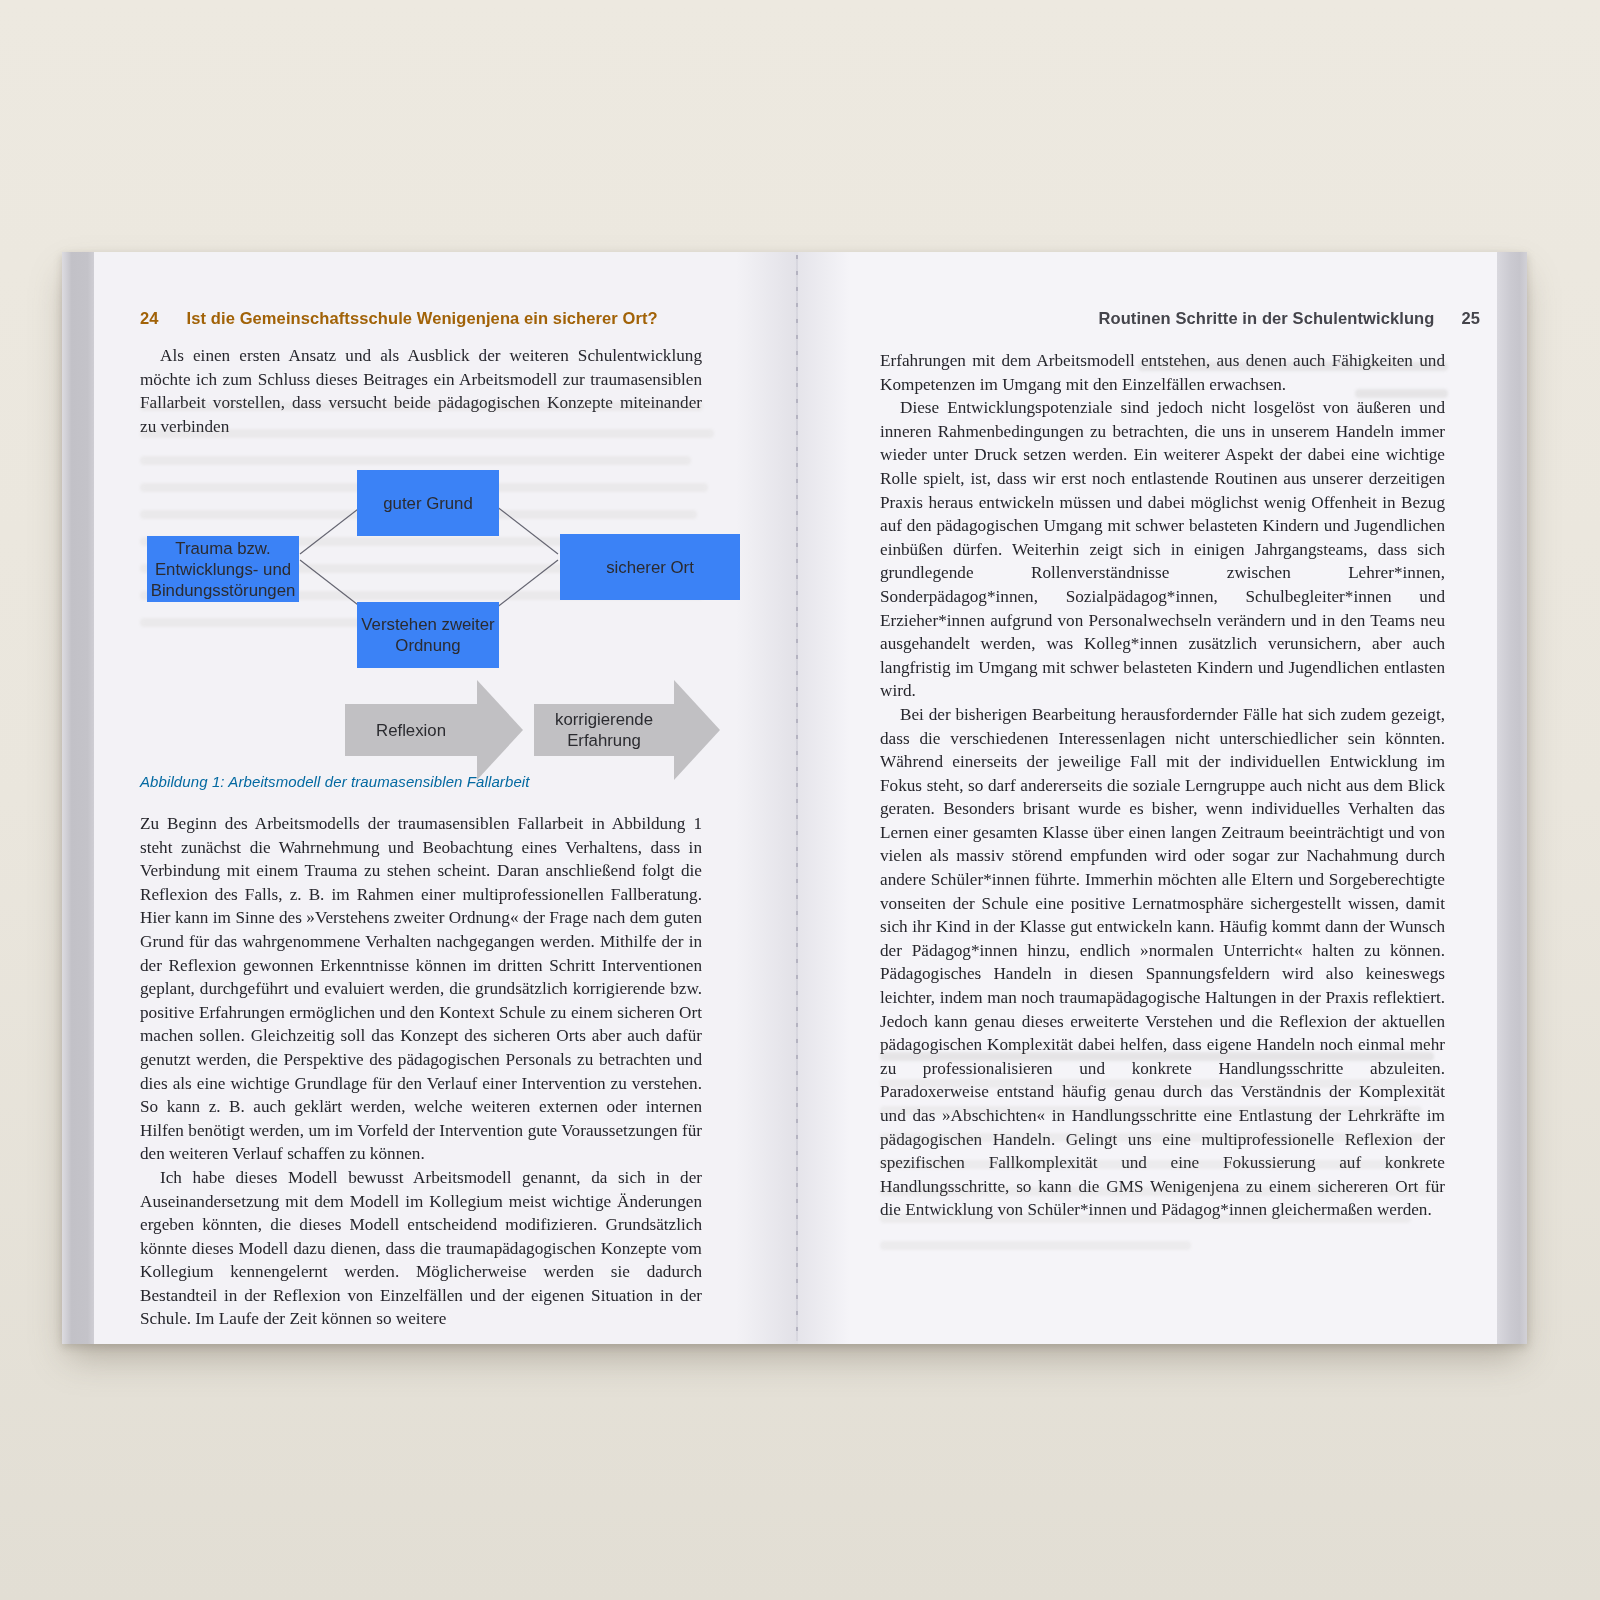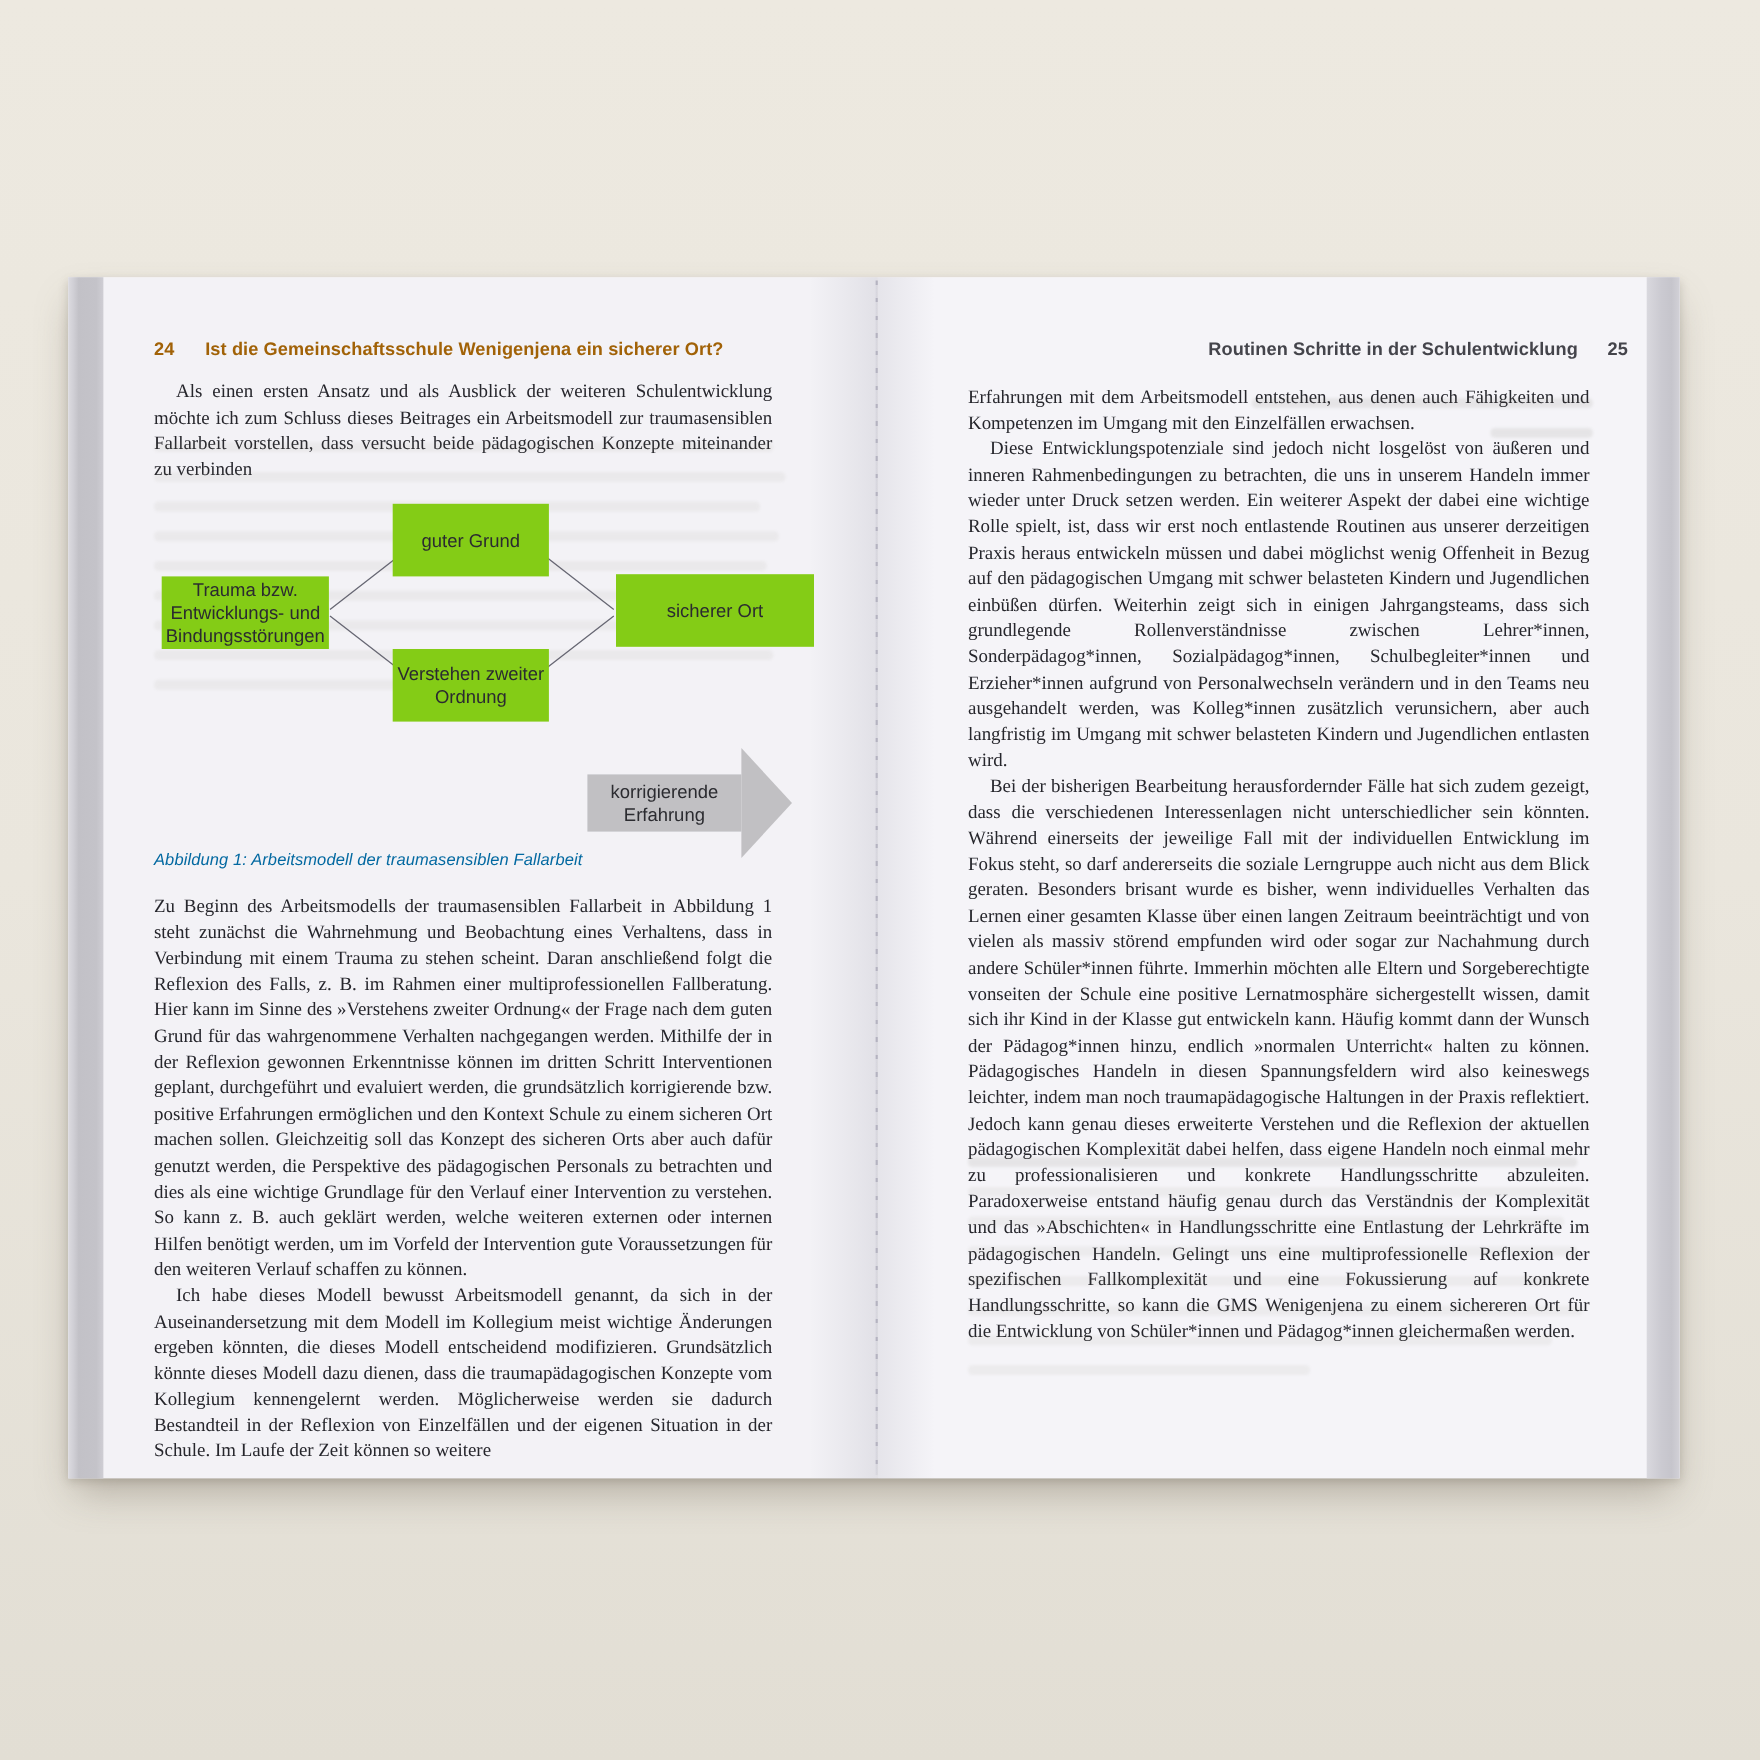--- a/index.html
+++ b/index.html
@@ -51,23 +51,23 @@
     margin:0;
   }
   .indent{text-indent:20px;}
   .intro{position:absolute;left:78px;top:92px;width:562px;}
   .left-body{position:absolute;left:78px;top:560px;width:562px;}
   .right-body{position:absolute;left:82px;top:97px;width:565px;}
 
   
   .figure{position:absolute;left:78px;top:198px;width:580px;height:340px;}
   .fbox{
-    position:absolute;background:#84cc16;color:#2b2b30;
+    position:absolute;background:#3b82f6;color:#2b2b30;
     display:flex;align-items:center;justify-content:center;text-align:center;
-    font-size:16.8px;line-height:21px;padding:0 4px;box-sizing:border-box;
+    font-size:16.8px;line-height:21px;padding:0 4px;box-sizing:border-box;margin-top:12px;
   }
   .fbox-top{left:217px;top:8px;width:142px;height:66px;}
   .fbox-left{left:7px;top:74px;width:152px;height:66px;}
   .fbox-bottom{left:217px;top:140px;width:142px;height:66px;}
   .fbox-right{left:420px;top:72px;width:180px;height:66px;}
   .fig-lines{position:absolute;left:0;top:0;}
 
   .parrow{position:absolute;top:230px;height:100px;}
   .parrow-body{position:absolute;top:24px;height:52px;background:#c1c0c3;}
   .parrow-head{position:absolute;top:0;width:0;height:0;
@@ -122,20 +122,25 @@
         <line x1="160" y1="110" x2="222" y2="158" stroke="#4e4e5c" stroke-width="1.2" opacity="0.85"></line>
         <line x1="356" y1="56" x2="418" y2="104" stroke="#4e4e5c" stroke-width="1.2" opacity="0.85"></line>
         <line x1="356" y1="158" x2="418" y2="110" stroke="#4e4e5c" stroke-width="1.2" opacity="0.85"></line>
       </svg>
 
       <div class="fbox fbox-left">Trauma bzw. Entwicklungs- und Bindungsstörungen</div>
       <div class="fbox fbox-top">guter Grund</div>
       <div class="fbox fbox-bottom">Verstehen zweiter Ordnung</div>
       <div class="fbox fbox-right">sicherer Ort</div>
 
+      <div class="parrow" style="left:205px;width:178px;">
+        <div class="parrow-body" style="left:0;width:132px;"></div>
+        <div class="parrow-head" style="left:132px;"></div>
+        <div class="parrow-label" style="left:0;width:132px;">Reflexion</div>
+      </div>
       <div class="parrow" style="left:394px;width:186px;padding-left:12px;">
         <div class="parrow-body" style="left:0;width:140px;"></div>
         <div class="parrow-head" style="left:140px;"></div>
         <div class="parrow-label" style="left:0;width:140px;">korrigierende Erfahrung</div>
       </div>
     </div>
 
     <div class="caption">Abbildung 1: Arbeitsmodell der traumasensiblen Fallarbeit</div>
 
     <div class="left-body">

